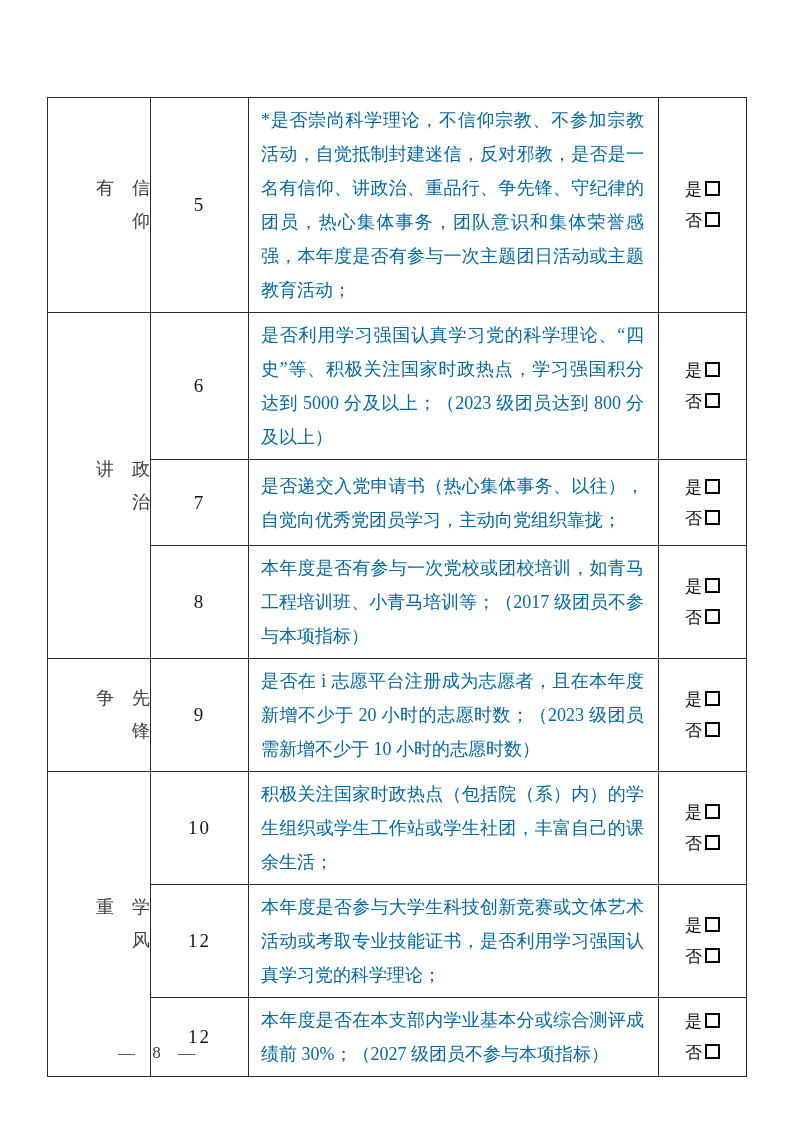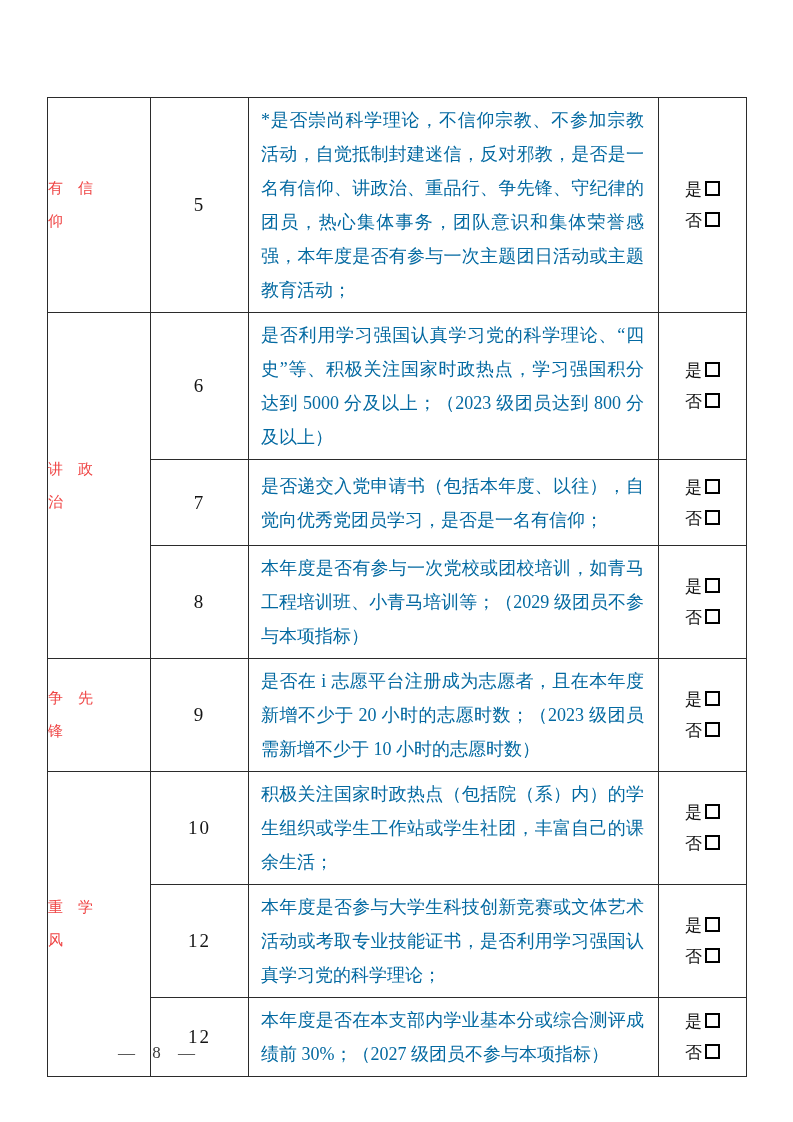--- a/index.html
+++ b/index.html
@@ -20,23 +20,23 @@
   }
   col.c-cat  { width: 103px; }
   col.c-num  { width: 98px; }
   col.c-desc { width: 410px; }
   col.c-yn   { width: 88px; }
   td {
     border: 1.6px solid #2b2b2b;
     vertical-align: middle;
   }
   td.cat {
-    text-align: left;
-    font-size: 15px;
-    color: #ef4444;
+    text-align: right;
+    font-size: 18px;
+    color: #404040;
   }
   .cat-line { line-height: 33px; }
   td.num {
     text-align: center;
     font-size: 19px;
     letter-spacing: 2px;
   }
   td.desc {
     font-size: 18px;
     line-height: 34px;
@@ -120,35 +120,35 @@
             <span class="checkbox"></span>
           </div>
           <div class="yn-row">
             <span>否</span>
             <span class="checkbox"></span>
           </div>
         </td>
       </tr>
       <tr>
         <td class="num">7</td>
-        <td class="desc">是否递交入党申请书（包括本年度、以往），自觉向优秀党团员学习，是否是一名有信仰；</td>
+        <td class="desc">是否递交入党申请书（热心集体事务、以往），自觉向优秀党团员学习，主动向党组织靠拢；</td>
         <td class="yn">
           <div class="yn-row">
             <span>是</span>
             <span class="checkbox"></span>
           </div>
           <div class="yn-row">
             <span>否</span>
             <span class="checkbox"></span>
           </div>
         </td>
       </tr>
       <tr>
         <td class="num">8</td>
-        <td class="desc">本年度是否有参与一次党校或团校培训，如青马工程培训班、小青马培训等；（2029 级团员不参与本项指标）</td>
+        <td class="desc">本年度是否有参与一次党校或团校培训，如青马工程培训班、小青马培训等；（2017 级团员不参与本项指标）</td>
         <td class="yn">
           <div class="yn-row">
             <span>是</span>
             <span class="checkbox"></span>
           </div>
           <div class="yn-row">
             <span>否</span>
             <span class="checkbox"></span>
           </div>
         </td>

